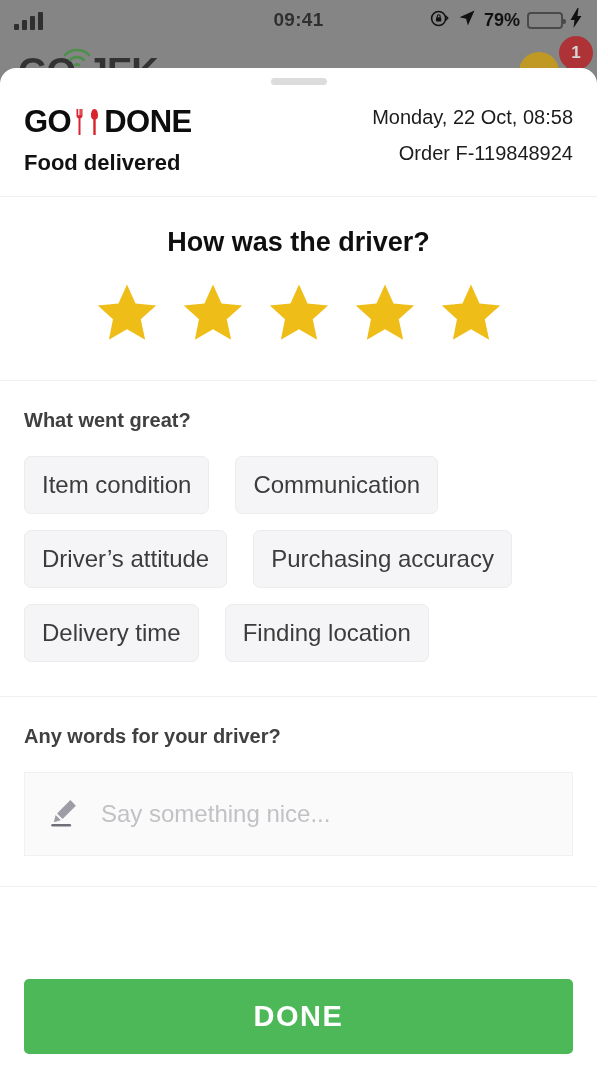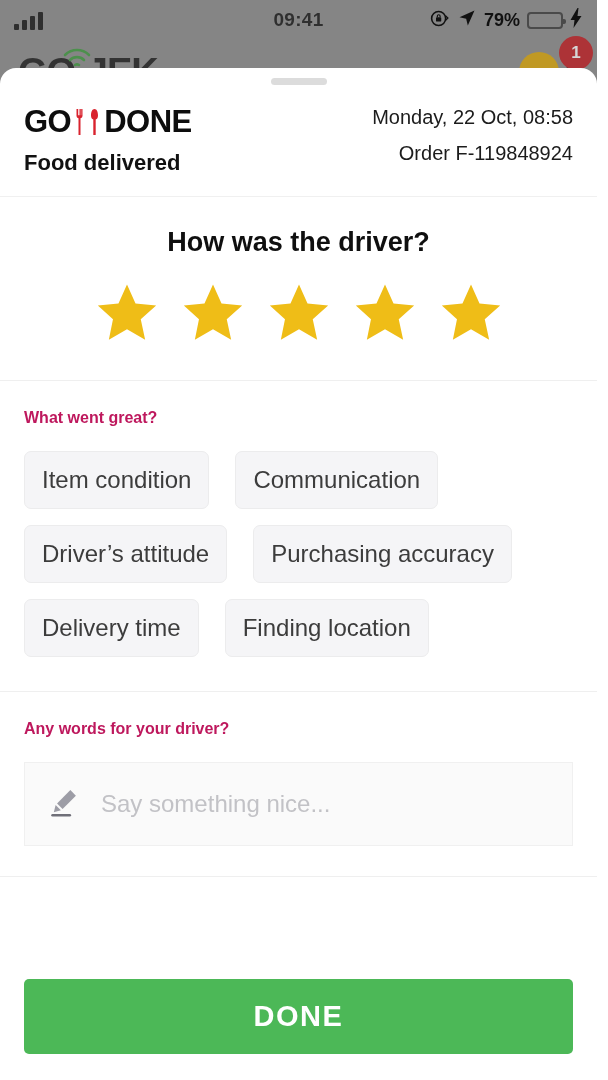--- a/index.html
+++ b/index.html
@@ -227,23 +227,23 @@
   }
   .star { width: 66px; height: 66px; display: block; }
 
   
   #tags-section {
     padding: 28px 24px 34px 24px;
     border-bottom: 1px solid #efefef;
     flex: 0 0 auto;
   }
   .section-title {
-    font-size: 16px;
-    font-weight: bold;
-    color: #be185d;
+    font-size: 20px;
+    font-weight: bold;
+    color: #404040;
     margin-bottom: 24px;
   }
   #tag-list {
     display: flex;
     flex-wrap: wrap;
     gap: 16px 26px;
   }
   .tag {
     background: #f5f5f7;
     border: 1px solid #ececed;

